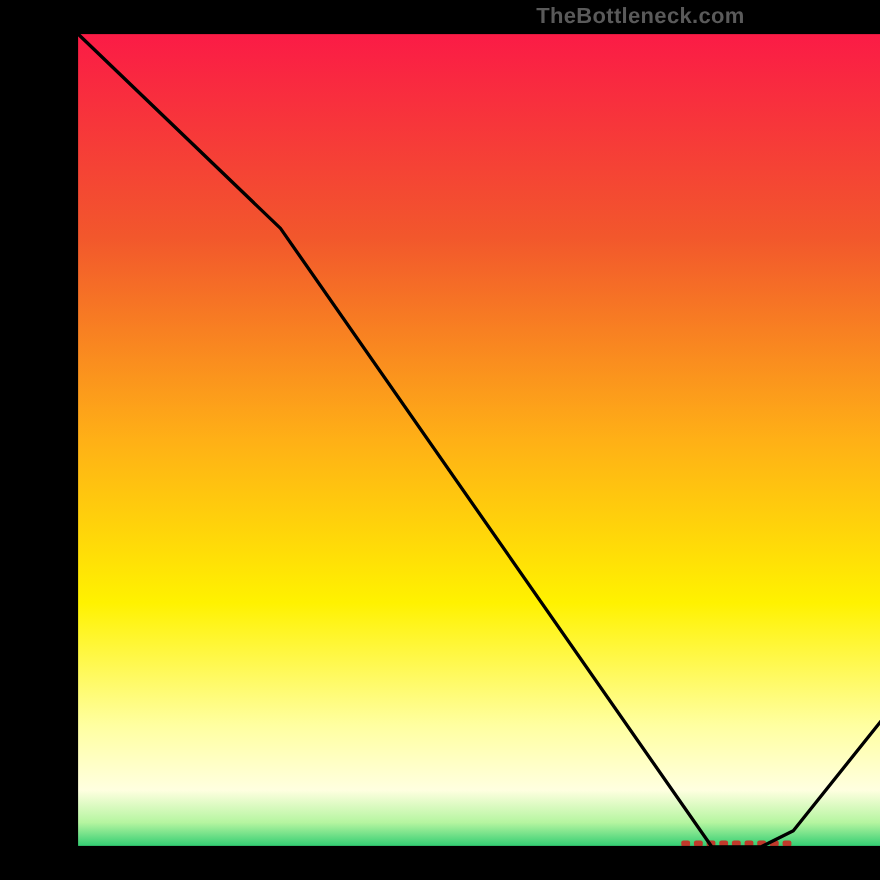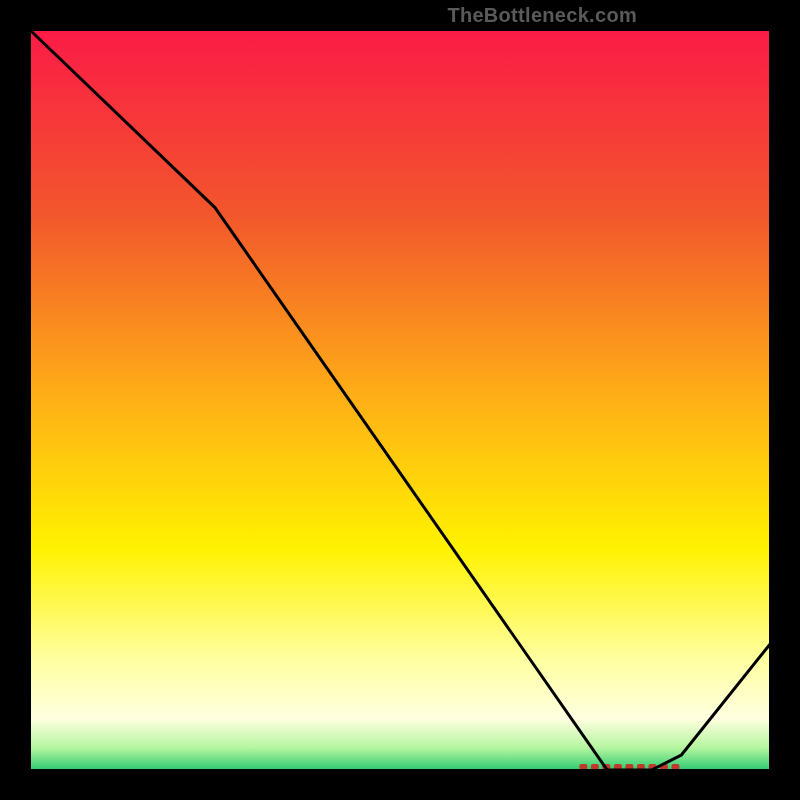--- a/index.html
+++ b/index.html
@@ -8,20 +8,21 @@
     width: 800px;
     height: 800px;
     background: #000;
     font-family: Arial, Helvetica, sans-serif;
     overflow: hidden;
   }
   .container {
     position: relative;
     width: 647px;
     height: 800px;
+    margin-left: 40px;
   }
   .watermark {
     position: absolute;
     top: 4px;
     right: 10px;
     color: #5a5a5a;
     font-size: 20px;
     font-weight: 600;
     letter-spacing: 0.3px;
     z-index: 4;

